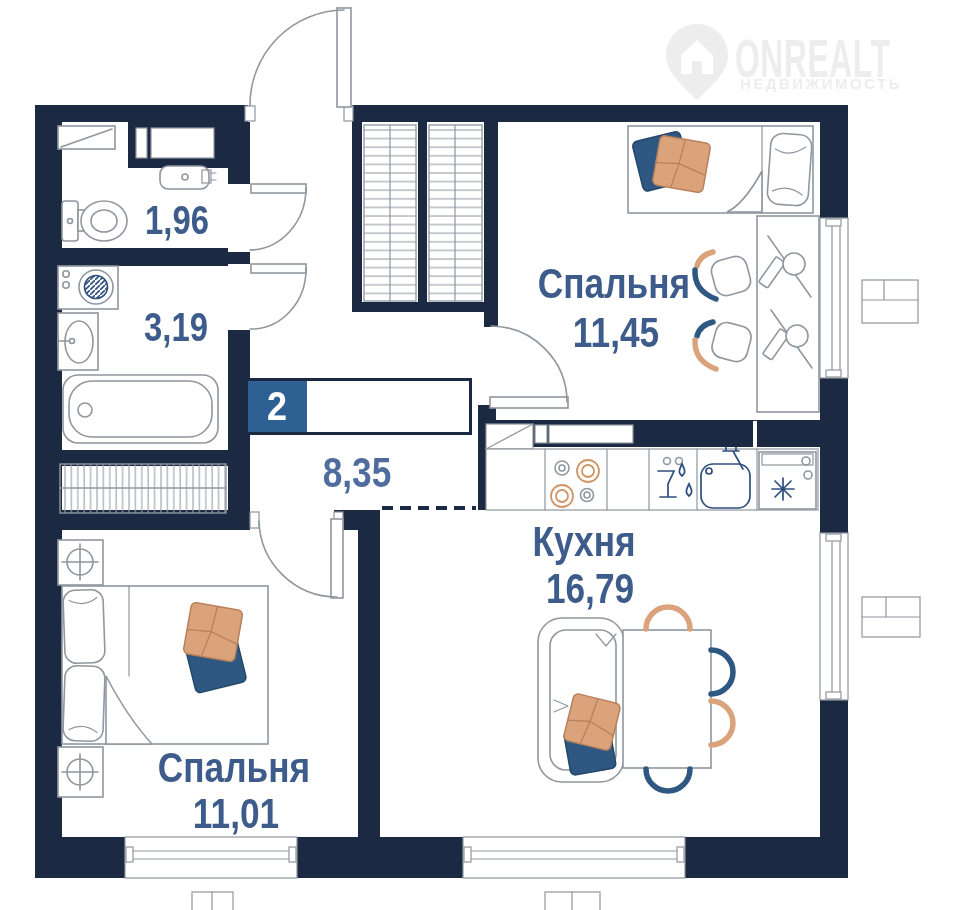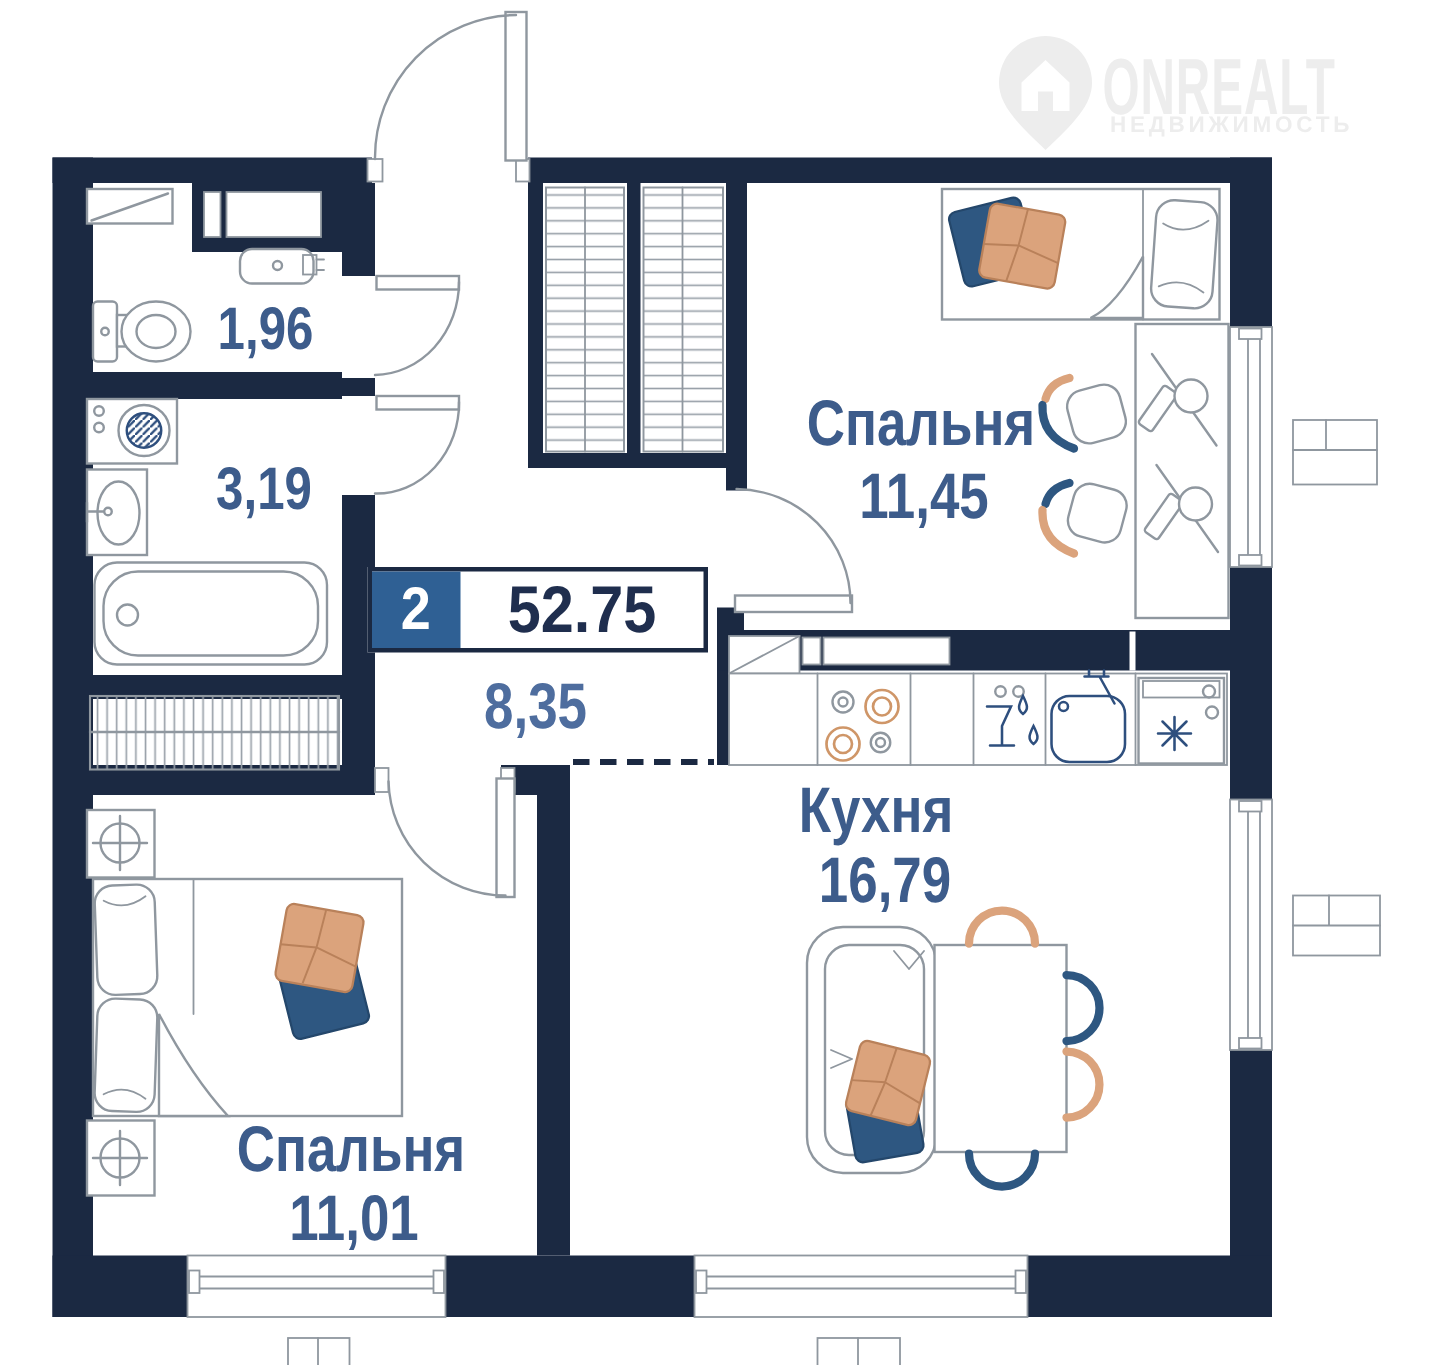--- a/index.html
+++ b/index.html
@@ -340,23 +340,20 @@
   <div class="rlabel" style="left:234px;top:767px">Спальня</div>
   <div class="rlabel" style="left:236px;top:813px">11,01</div>
   <div class="rlabel small" style="left:177px;top:220px">1,96</div>
   <div class="rlabel small" style="left:176px;top:327px">3,19</div>
   <div class="rlabel hall" style="left:357px;top:472px">8,35</div>
 
   <div class="badge">
     <div class="badge-num">
         <span>2</span>
       </div>
-    <div class="badge-area">
-        <span>52.75</span>
-      </div>
   </div>
 
   <div class="logo">
     <svg width="78" height="82" viewBox="0 0 78 82" style="position:absolute;left:8px;top:4px">
       <path d="M39,78 C20,60 8,48 8,33 A31,31 0 1 1 70,33 C70,48 58,60 39,78 Z" fill="var(--logo-watermark)"></path>
       <path d="M23,33 L39,18 L55,33 V52 H44 V39 H34 V52 H23 Z" fill="#fff"></path>
     </svg>
     <div class="logo-name">ONREALT</div>
     <div class="logo-sub">НЕДВИЖИМОСТЬ</div>
   </div>

